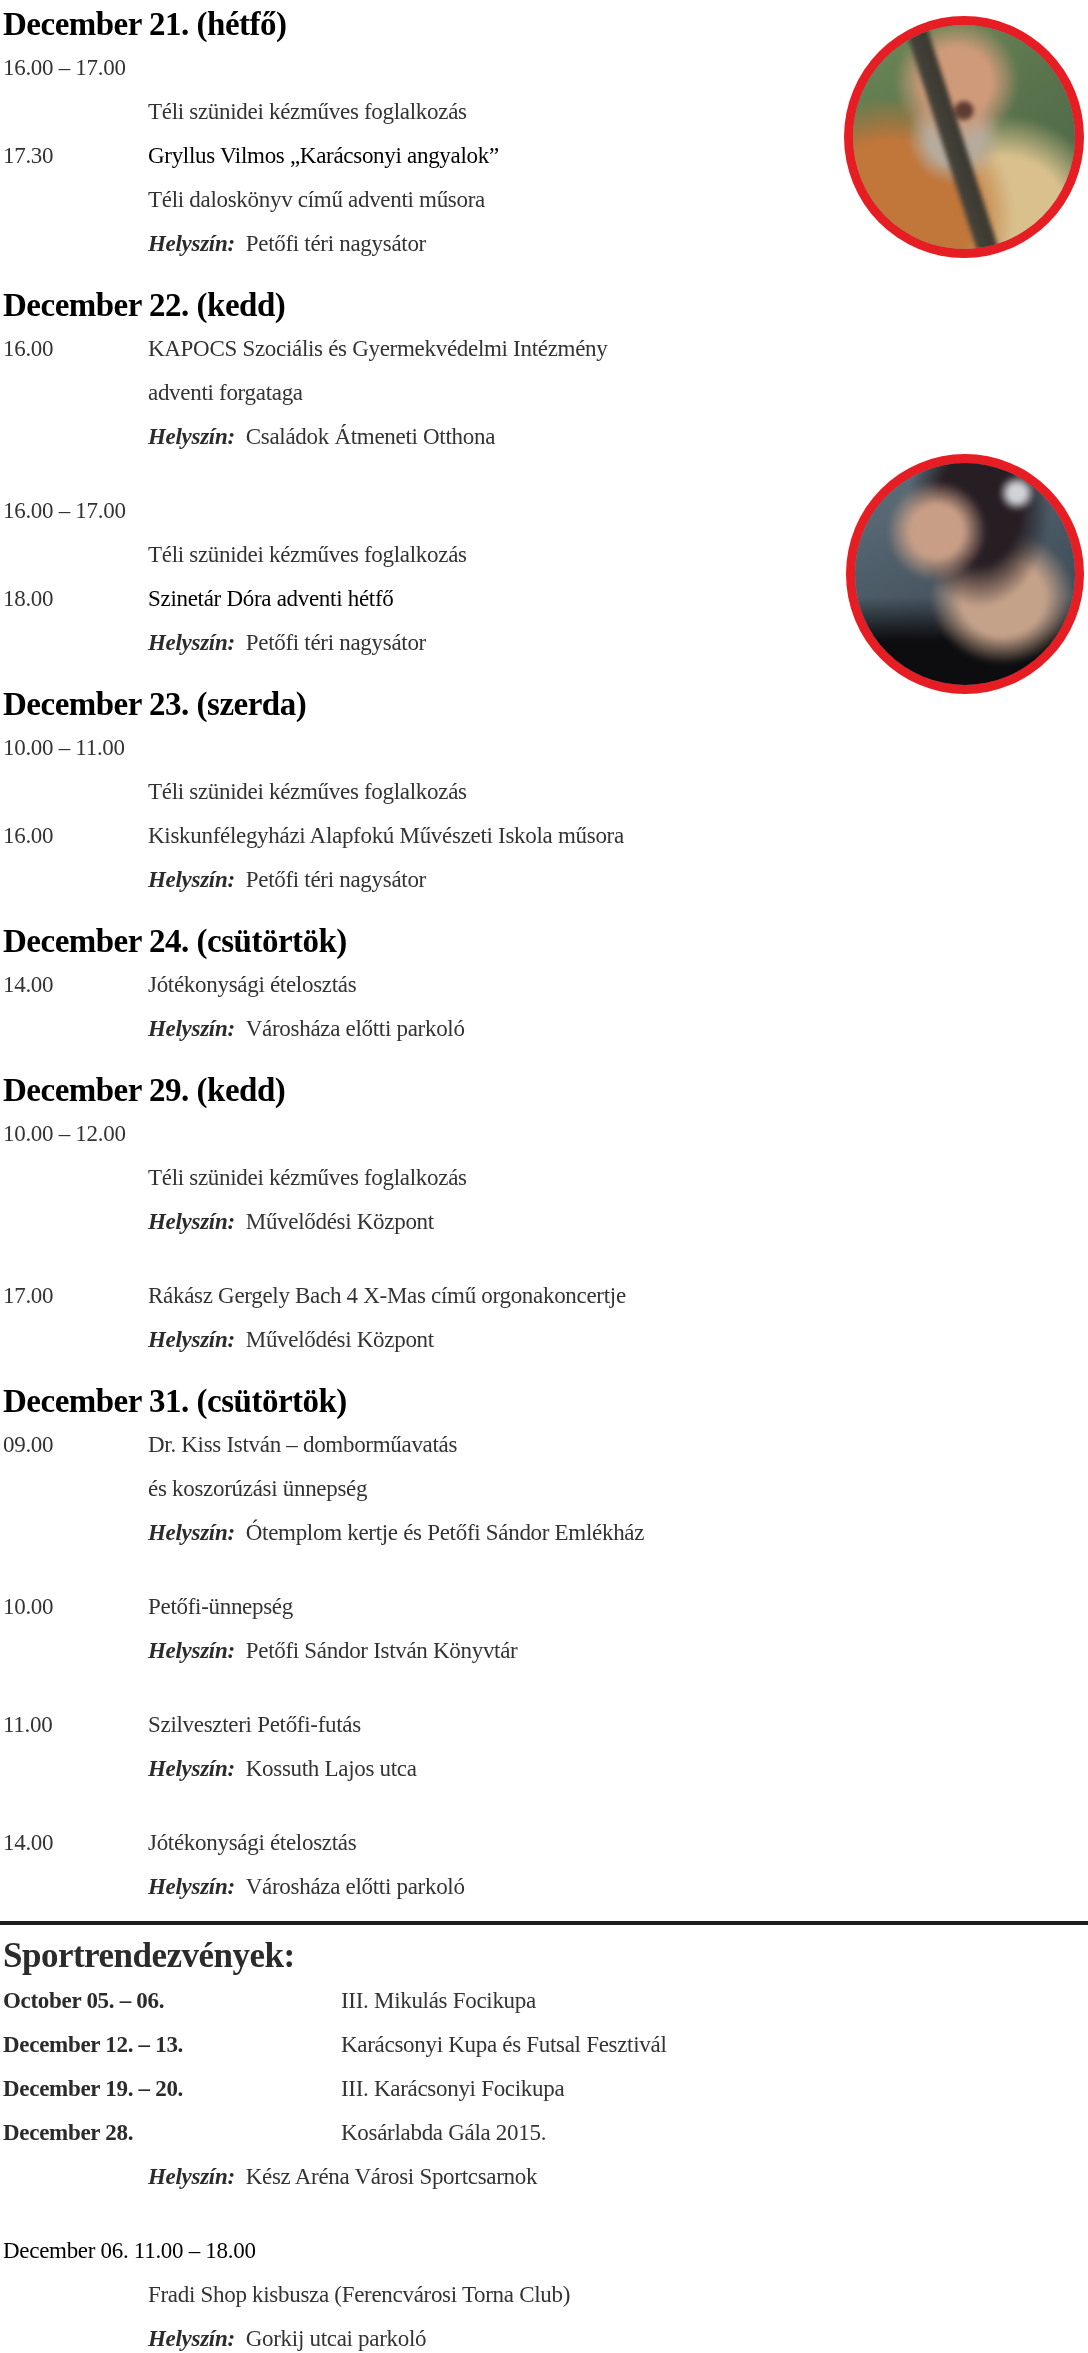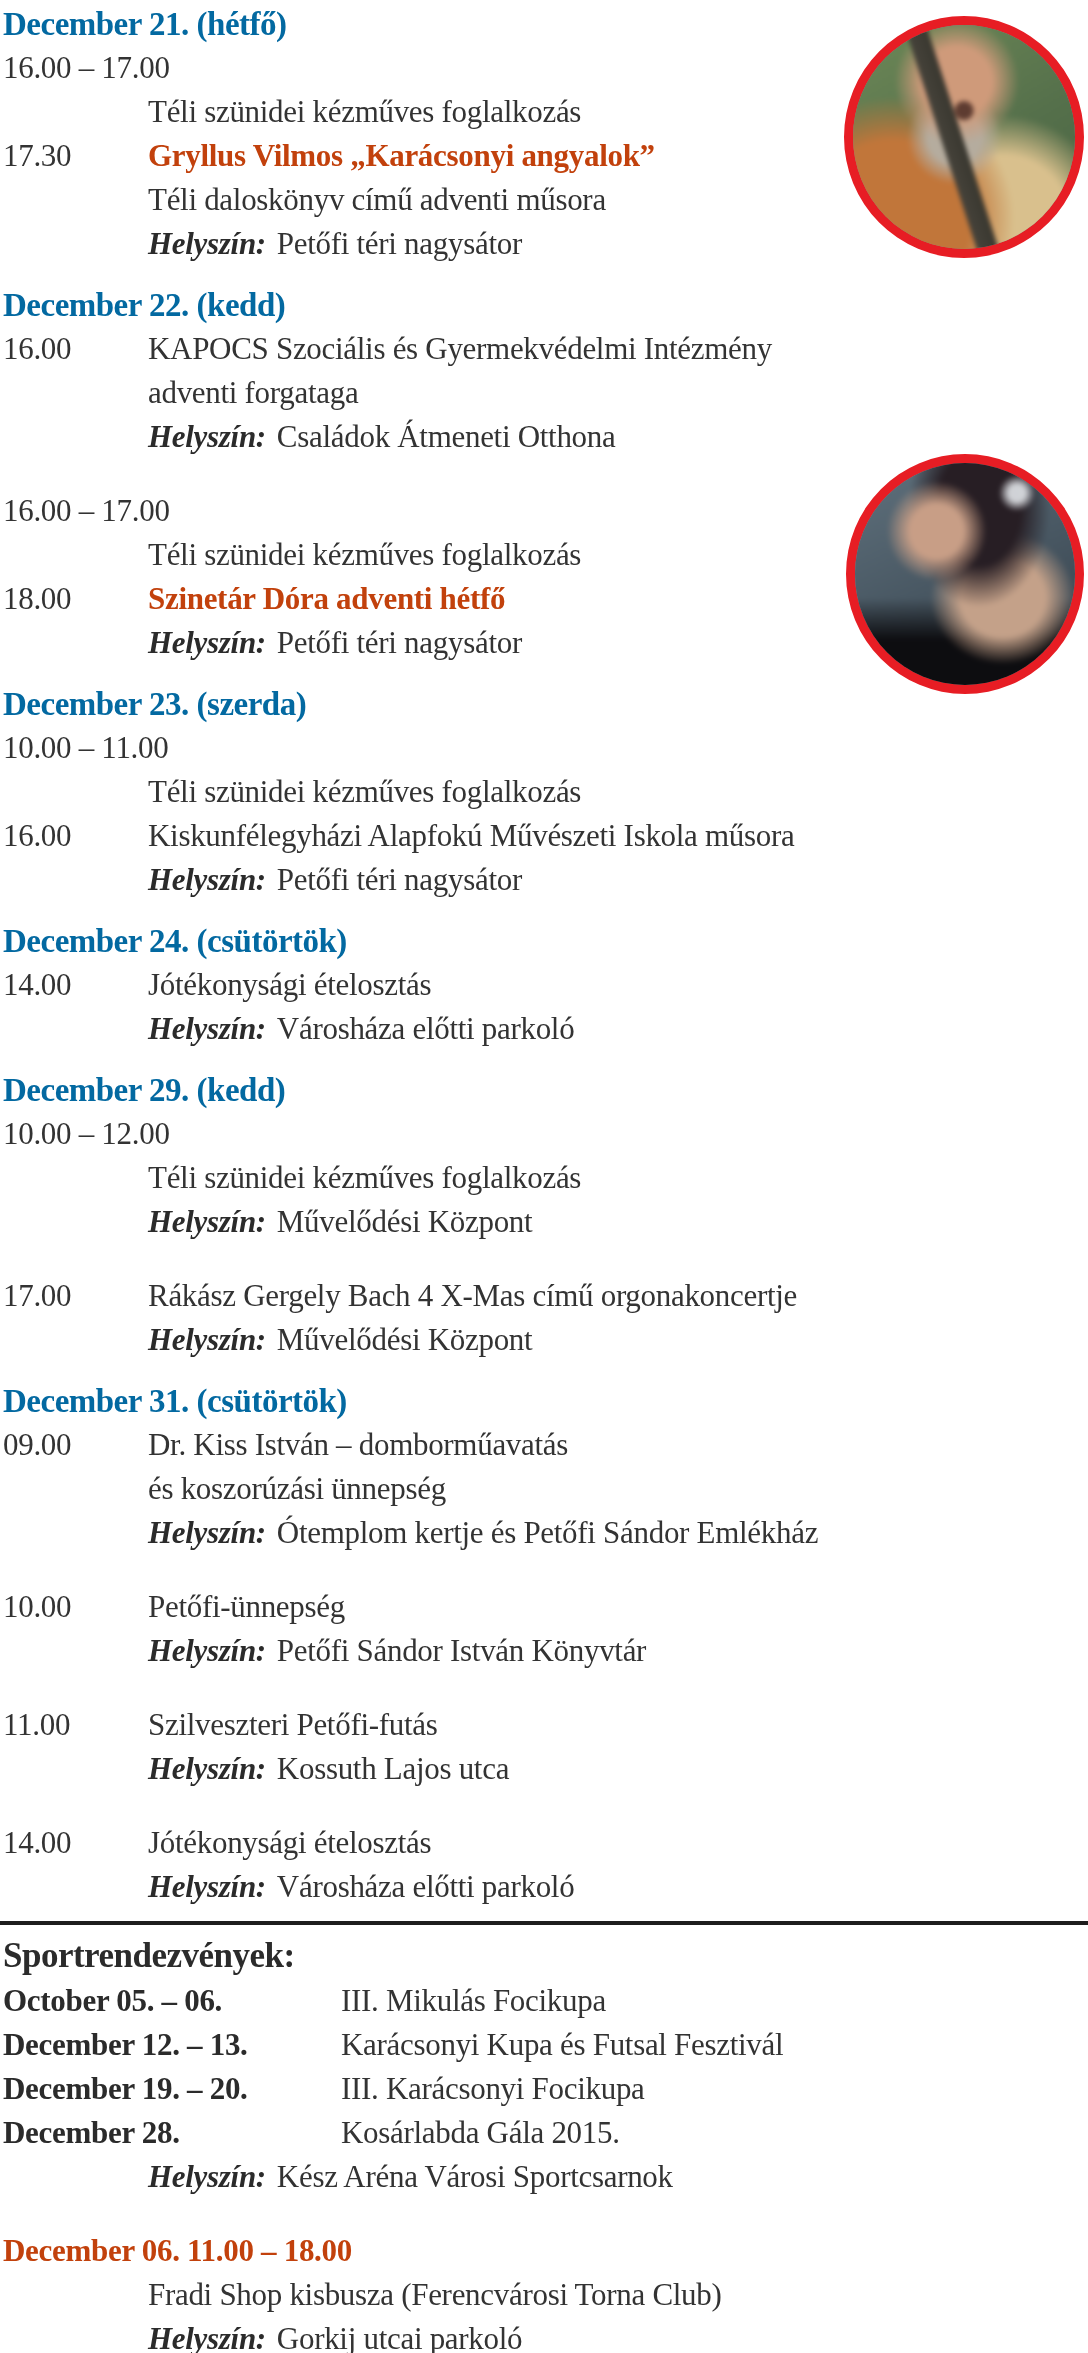--- a/index.html
+++ b/index.html
@@ -11,33 +11,33 @@
     overflow:hidden;
     box-sizing:border-box;
     padding:2px 0 0 3px;
     color:#333333;
     font-family:"Liberation Serif","DejaVu Serif",serif;
   }
   .dh {
     font-weight:bold;
     font-size:33px;
     line-height:44px;
-    color:#0369a1;
+    color:#000000;
     letter-spacing:-0.5px;
   }
   .ln {
     position:relative;
-    font-size:31px;
+    font-size:23px;
     line-height:44px;
     letter-spacing:-0.3px;
   }
   .ind { padding-left:145px; }
   .row { padding-left:145px; }
   .time { position:absolute; left:0; top:0; }
-  .b { font-weight:bold; color:#c2410c; }
+  .b { font-weight:normal; color:#000000; }
   .loc-l { font-weight:bold; font-style:italic; color:#2b2b2b; margin-right:11px; }
   .mt-day { margin-top:17px; }
   .mt-blank { margin-top:30px; }
   .divider { height:4px; background:#1d1d1d; width:1088px; margin:12px 0 8px -3px; }
   .sh { font-weight:bold; font-size:35px; line-height:46px; color:#2b2b2b; letter-spacing:-0.5px; }
   .srow { position:relative; padding-left:338px; }
   .sdate { position:absolute; left:0; top:0; font-weight:bold; color:#2b2b2b; }
 
   .photo {
     position:absolute;

